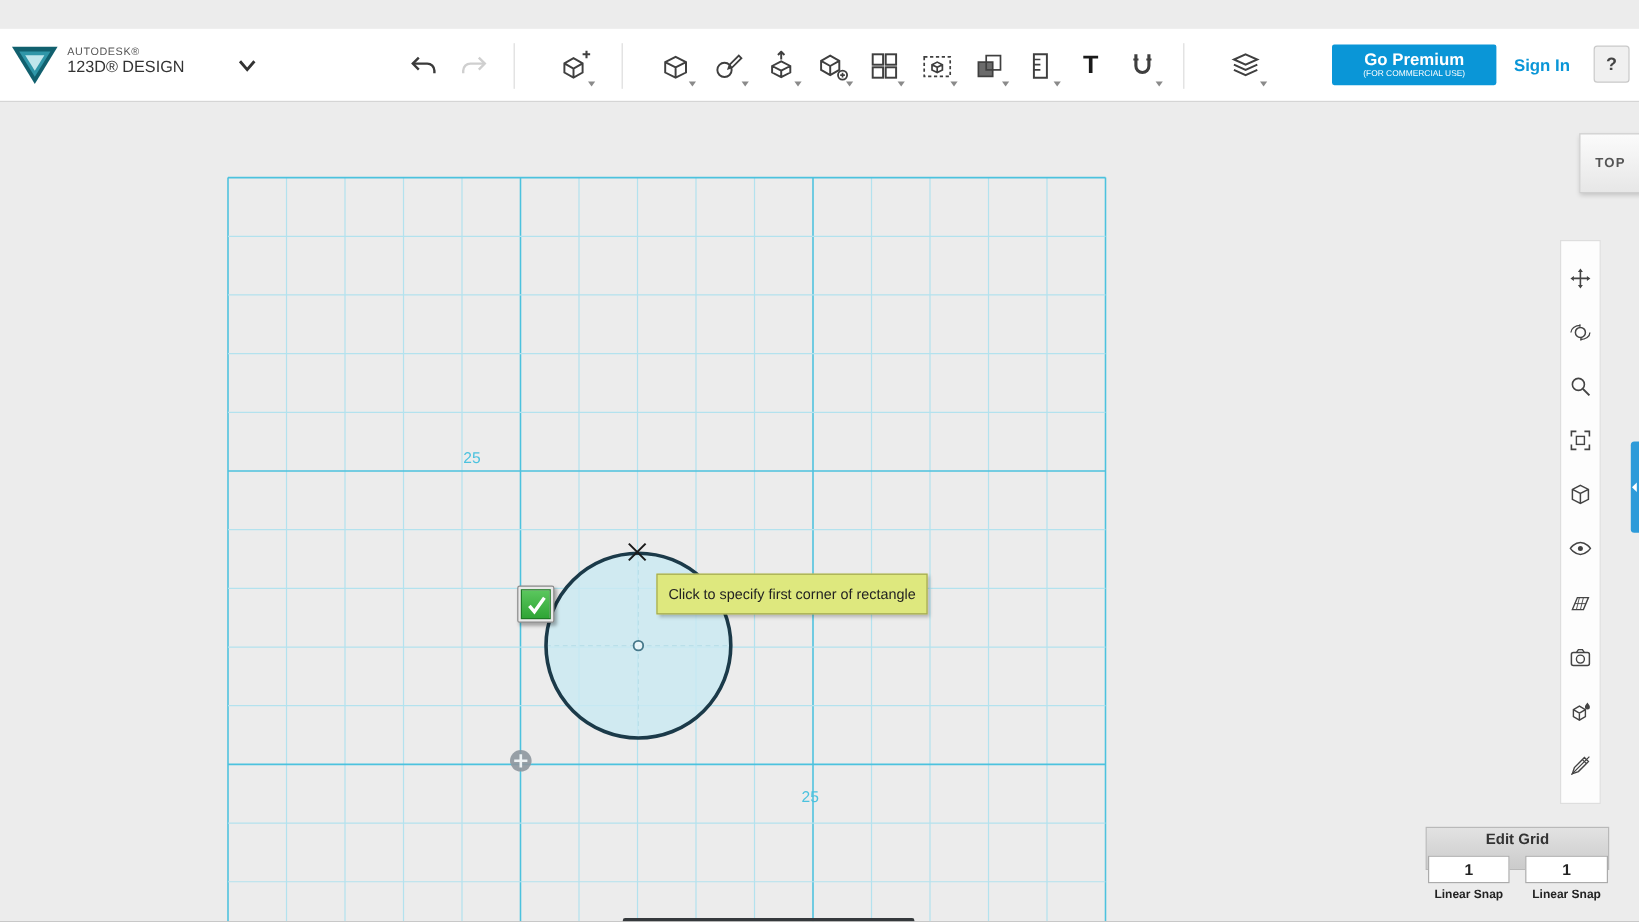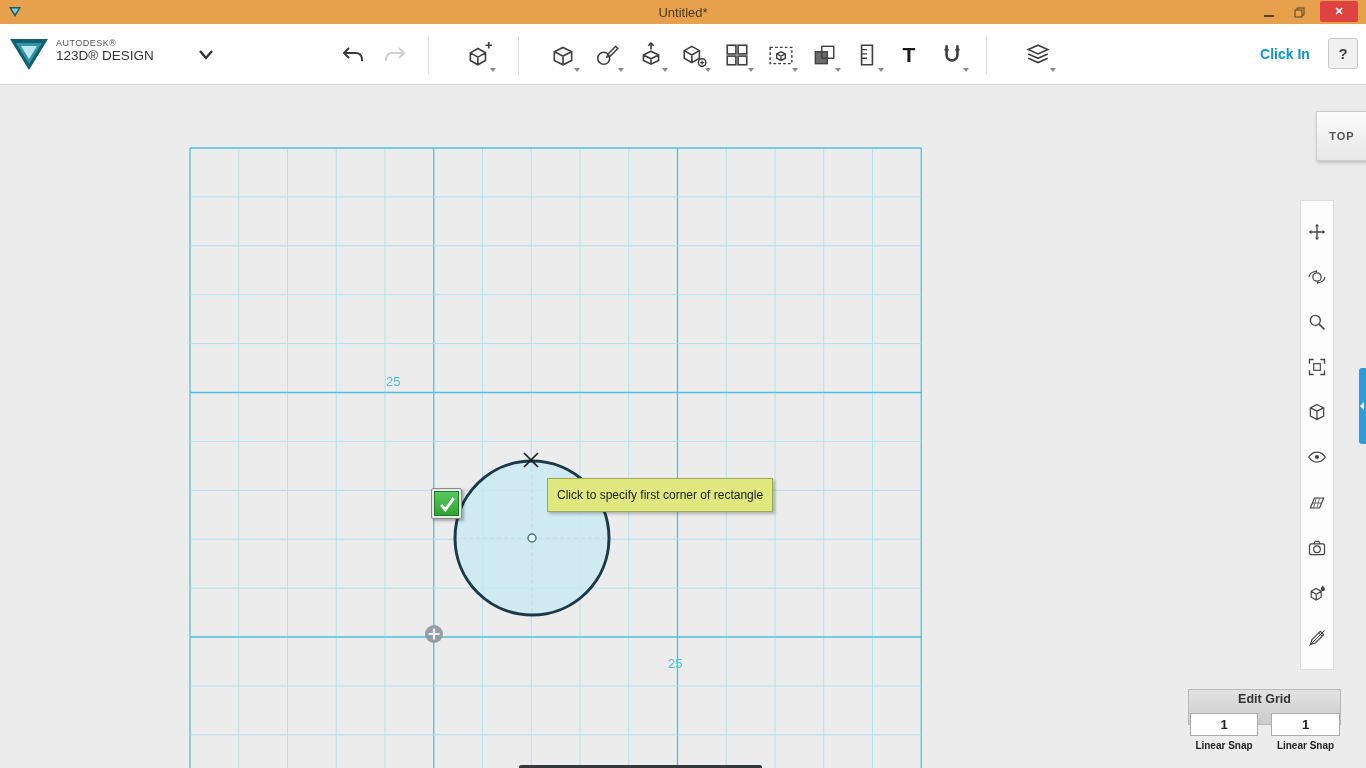--- a/index.html
+++ b/index.html
@@ -62,39 +62,20 @@
   .eg-l1 { left:2px; width:68px; }
   .eg-l2 { left:83px; width:69px; }
 
   .bottom-dock { position:absolute; left:519px; top:680px; width:243px; height:3px; background:#35393C; border-radius:2px 2px 0 0; }
 </style>
 </head>
 <body>
 
 <div class="app">
 
-  <div class="titlebar">
-    <span class="app-icon">
-      <svg width="14" height="14" viewBox="0 0 14 14">
-          <polygon points="1,2 13,2 7,12" fill="#11606e"></polygon>
-          <polygon points="3.5,3.5 10.5,3.5 7,9" fill="#7fd0dd"></polygon>
-        </svg>
-    </span>
-    <span class="title-text">Untitled*</span>
-    <div class="win-btn win-min">
-        <span class="bar"></span>
-      </div>
-    <div class="win-btn win-restore">
-      <svg width="11" height="11" viewBox="0 0 11 11">
-          <rect x="3" y="1" width="7" height="7" fill="none" stroke="#5a4526"></rect>
-          <rect x="1" y="3" width="7" height="7" fill="#E7A14C" stroke="#5a4526"></rect>
-        </svg>
-    </div>
-    <div class="win-btn win-close">✕</div>
-  </div>
 
   <div class="toolbar">
     <span class="brand-logo">
       <svg width="42" height="40" viewBox="0 0 42 40">
           <polygon points="2,5 40,5 21,36" fill="#11606e"></polygon>
           <polygon points="8,9 34,9 21,30" fill="#2f96a8"></polygon>
           <polygon points="13,12 29,12 21,25" fill="#bfe6ec"></polygon>
         </svg>
     </span>
     <div class="brand-text">
@@ -205,21 +186,25 @@
 
     <div class="tb-btn" style="left:1018px; width:40px;">
       <svg width="28" height="26" viewBox="0 0 24 24">
           <path d="M12 3l9 4-9 4-9-4z" fill="none" stroke="#3f3f3f" stroke-width="1.5"></path>
           <path d="M3 11l9 4 9-4" fill="none" stroke="#3f3f3f" stroke-width="1.5"></path>
           <path d="M3 15l9 4 9-4" fill="none" stroke="#3f3f3f" stroke-width="1.5"></path>
         </svg>
       <span class="dd"></span>
     </div>
 
-    <button class="btn-signin">Click In</button>
+    <button class="btn-premium">
+      <span class="lbl">Go Premium</span>
+      <span class="sub">(FOR COMMERCIAL USE)</span>
+    </button>
+    <button class="btn-signin">Sign In</button>
     <button class="btn-help">?</button>
   </div>
 
   <div class="canvas">
     <svg id="scene" width="1366" height="683" viewBox="0 0 1366 683">
       <g id="grid-lines">
           <line x1="190" y1="63" x2="190" y2="683" stroke="#4CC2DE" stroke-width="1.3"></line>
           <line x1="238.75" y1="63" x2="238.75" y2="683" stroke="#B3E2EE" stroke-width="1"></line>
           <line x1="287.5" y1="63" x2="287.5" y2="683" stroke="#B3E2EE" stroke-width="1"></line>
           <line x1="336.25" y1="63" x2="336.25" y2="683" stroke="#B3E2EE" stroke-width="1"></line>

